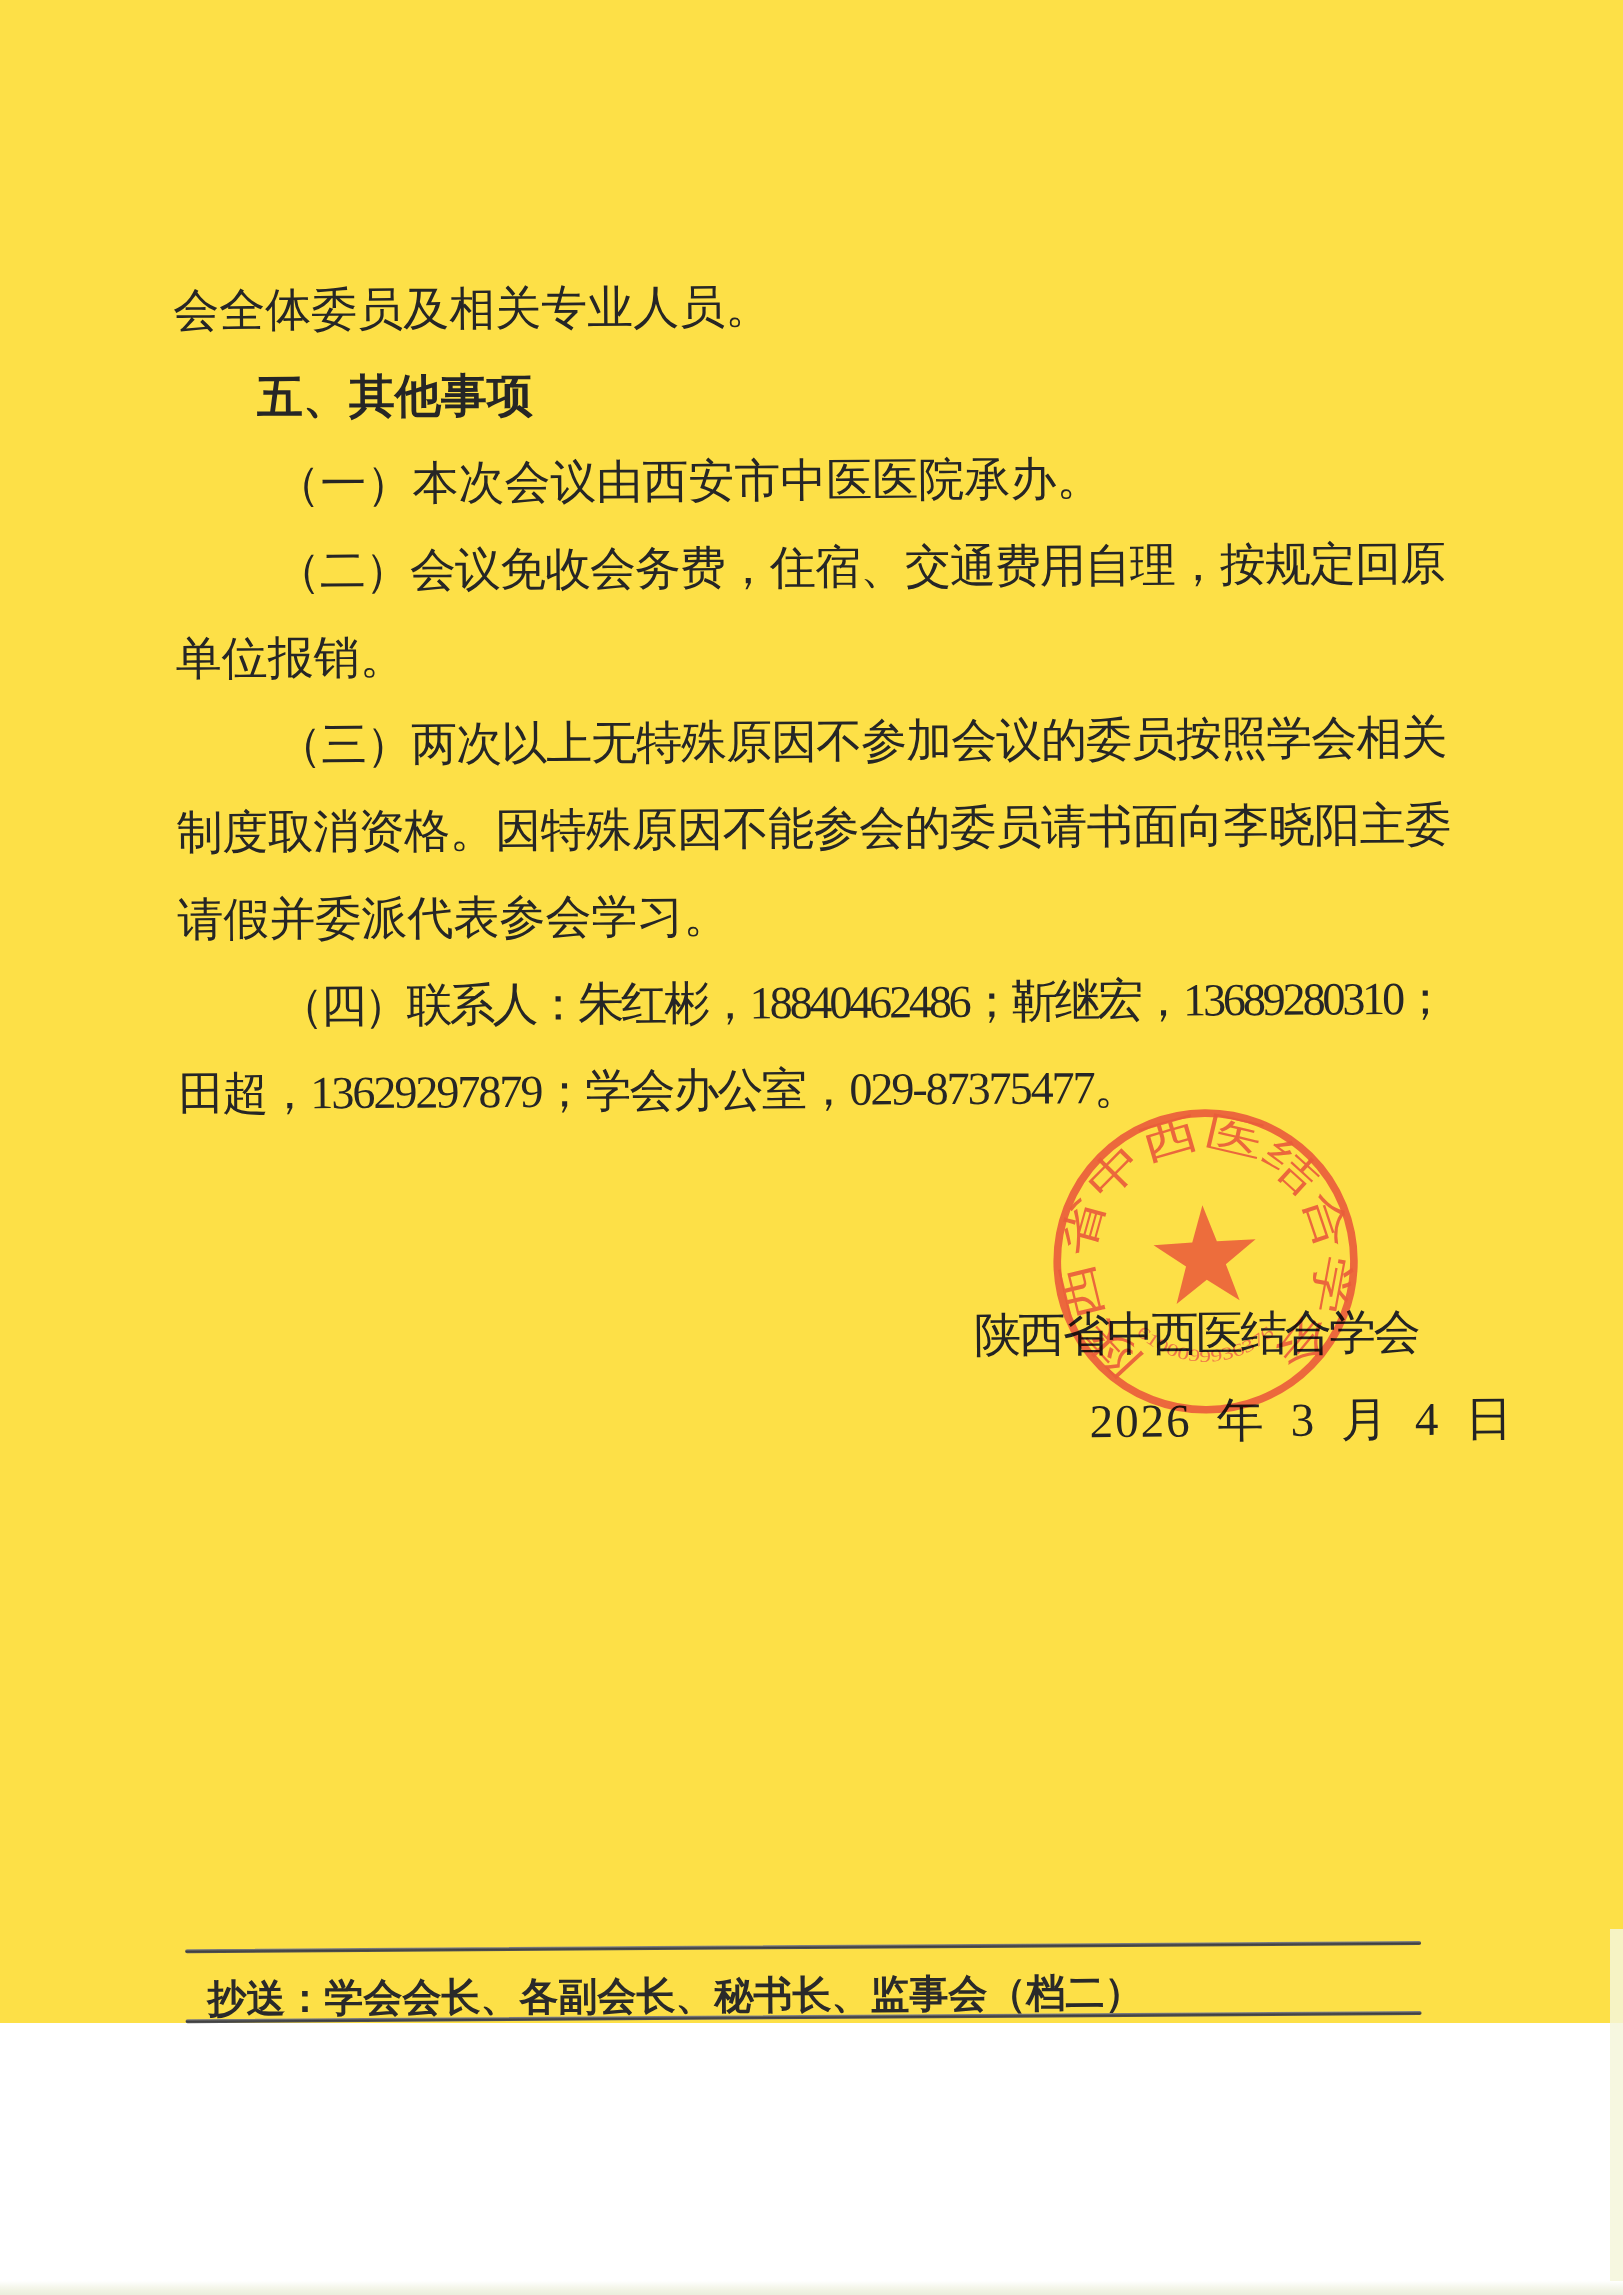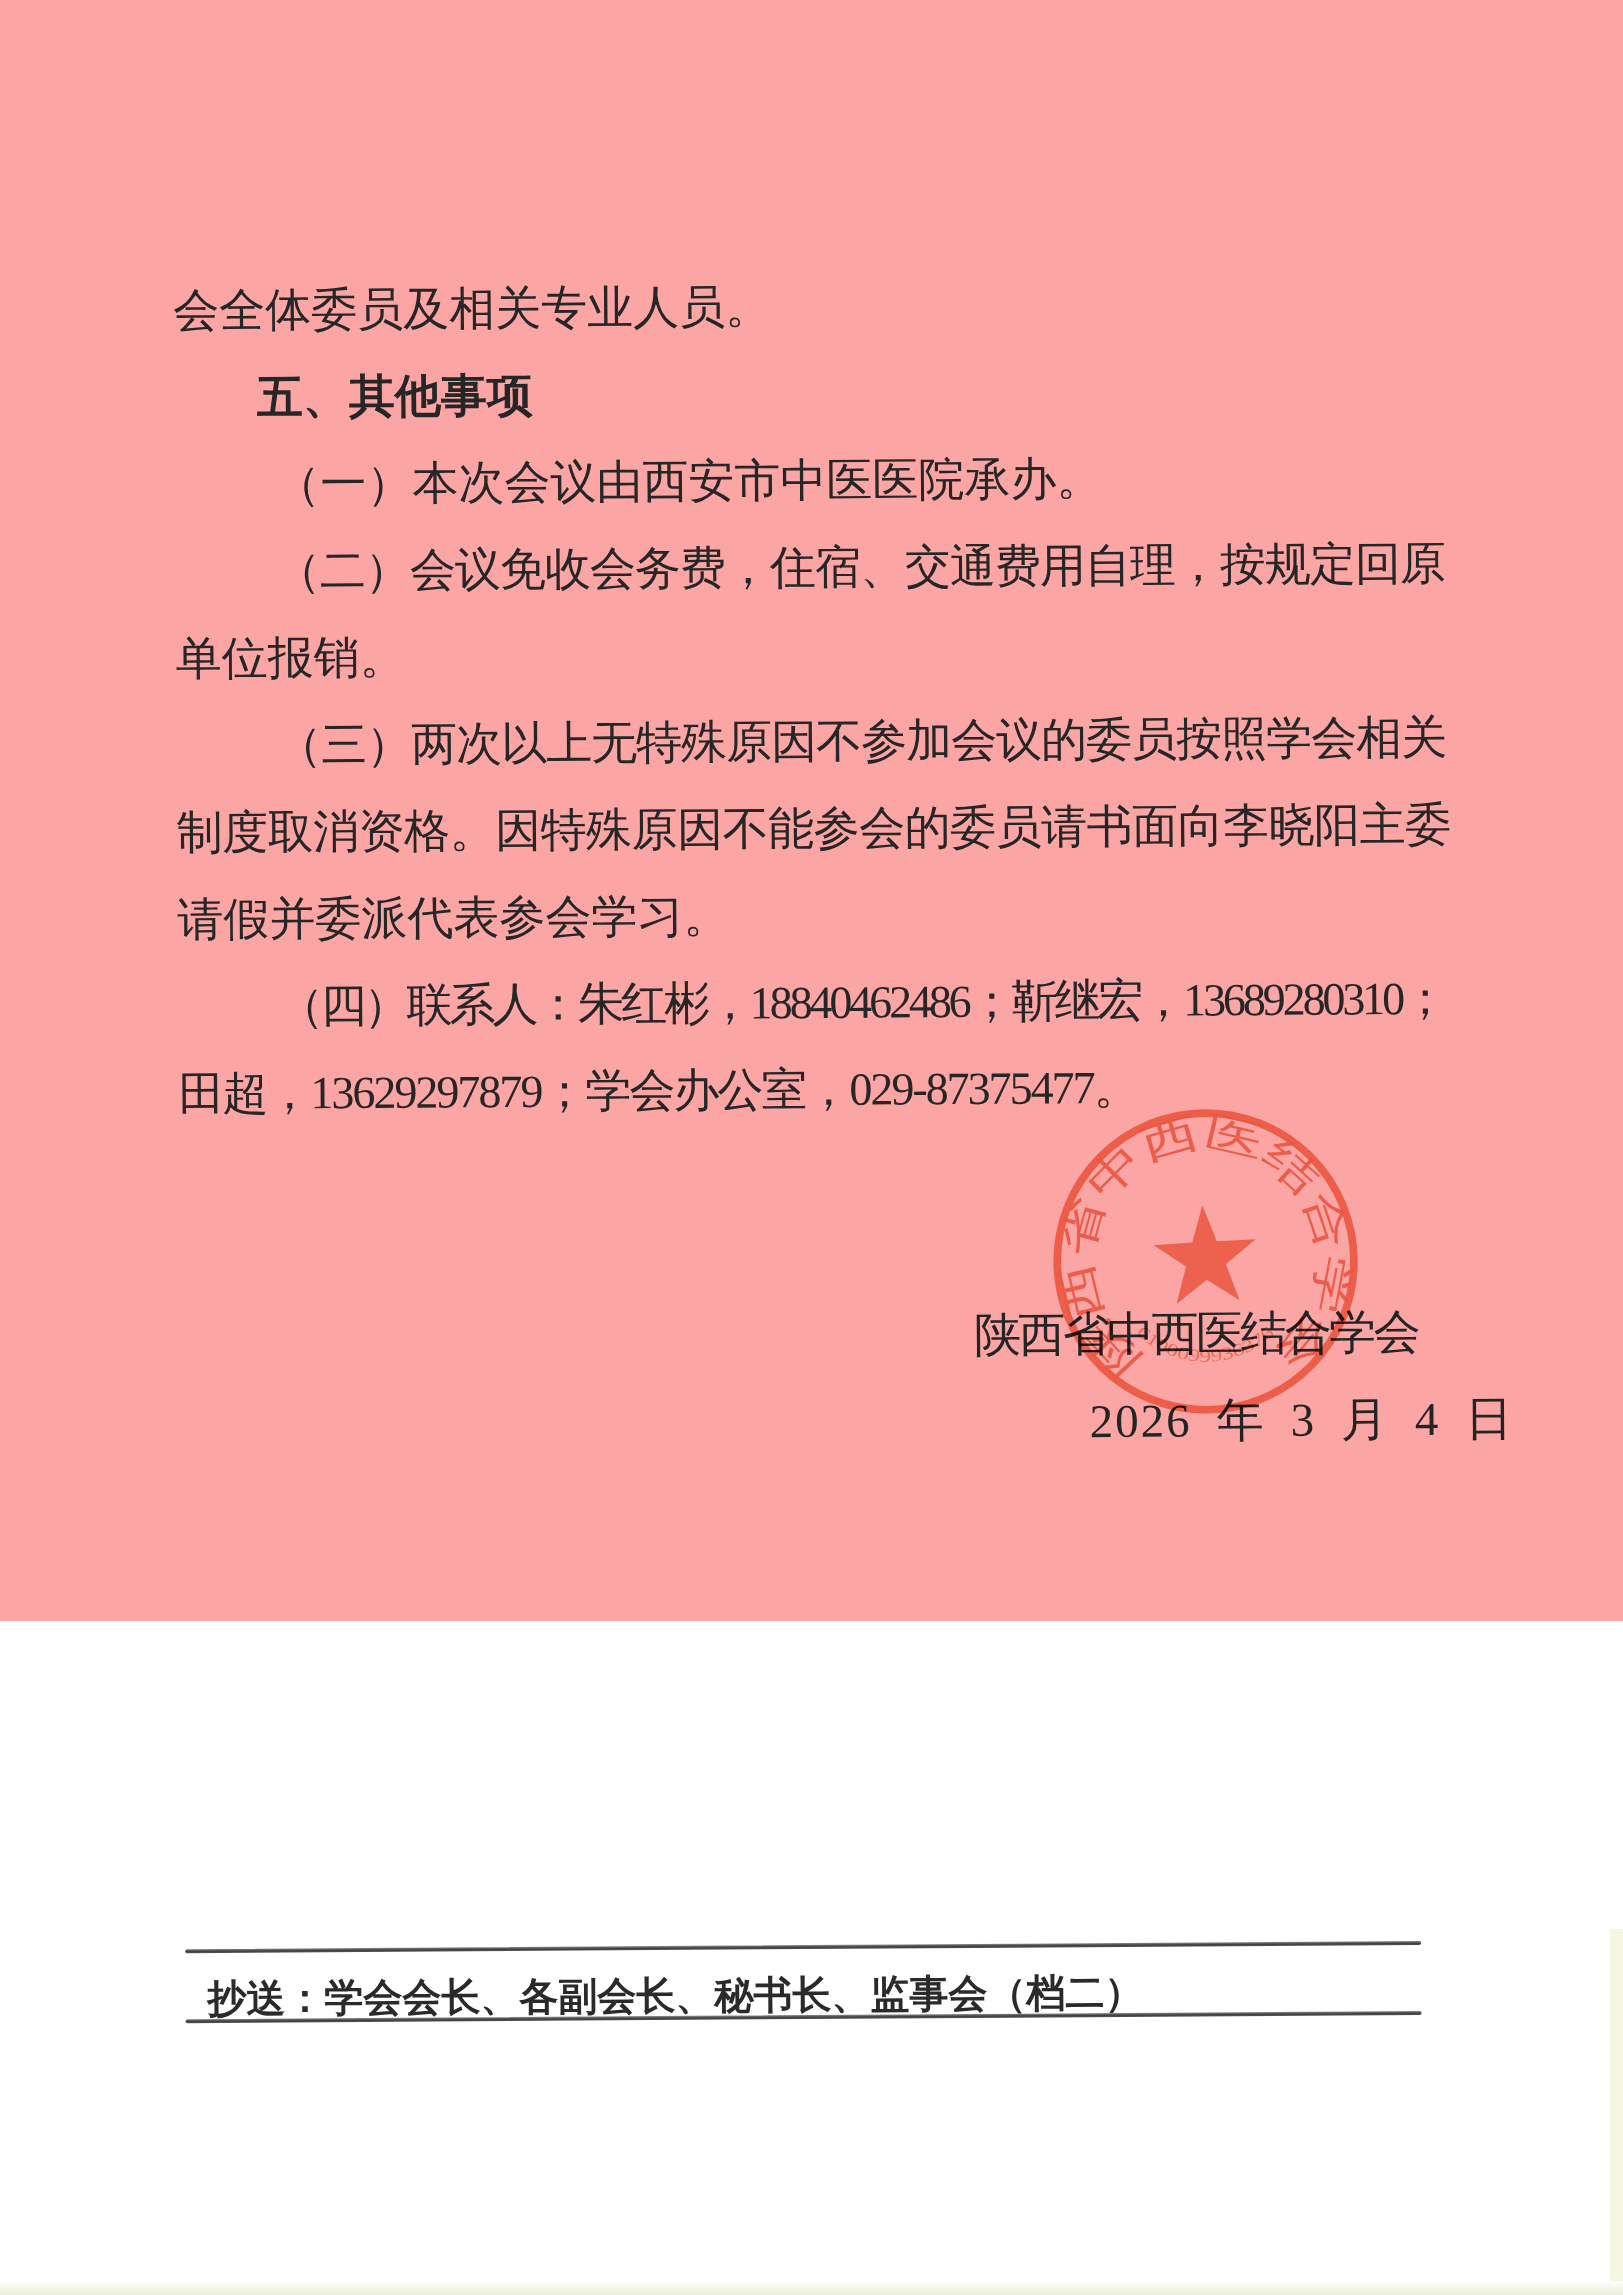--- a/index.html
+++ b/index.html
@@ -2,21 +2,21 @@
 <html style="font-size:8.2px"><head>
 <meta charset="utf-8">
 <style>
   html,body{margin:0;padding:0;}
   body{
     width:1623px;height:2295px;
     background:#ffffff;
     font-family:"Liberation Serif","DejaVu Serif",serif;
     position:relative;overflow:hidden;
   }
-  .page{position:absolute;left:0;top:0;width:1623px;height:1621px;background:#fca5a5;}
+  .page{position:absolute;left:0;top:0;width:1623px;height:2023px;background:#fde047;}
   
   .sheet{
     position:absolute;left:0;top:0;width:1623px;height:2295px;
     transform:rotate(-0.38deg);
     transform-origin:812px 1176px;
     color:#262626;
   }
   .line{
     position:absolute;left:179px;width:1289px;
     font-size:46px;line-height:53px;

